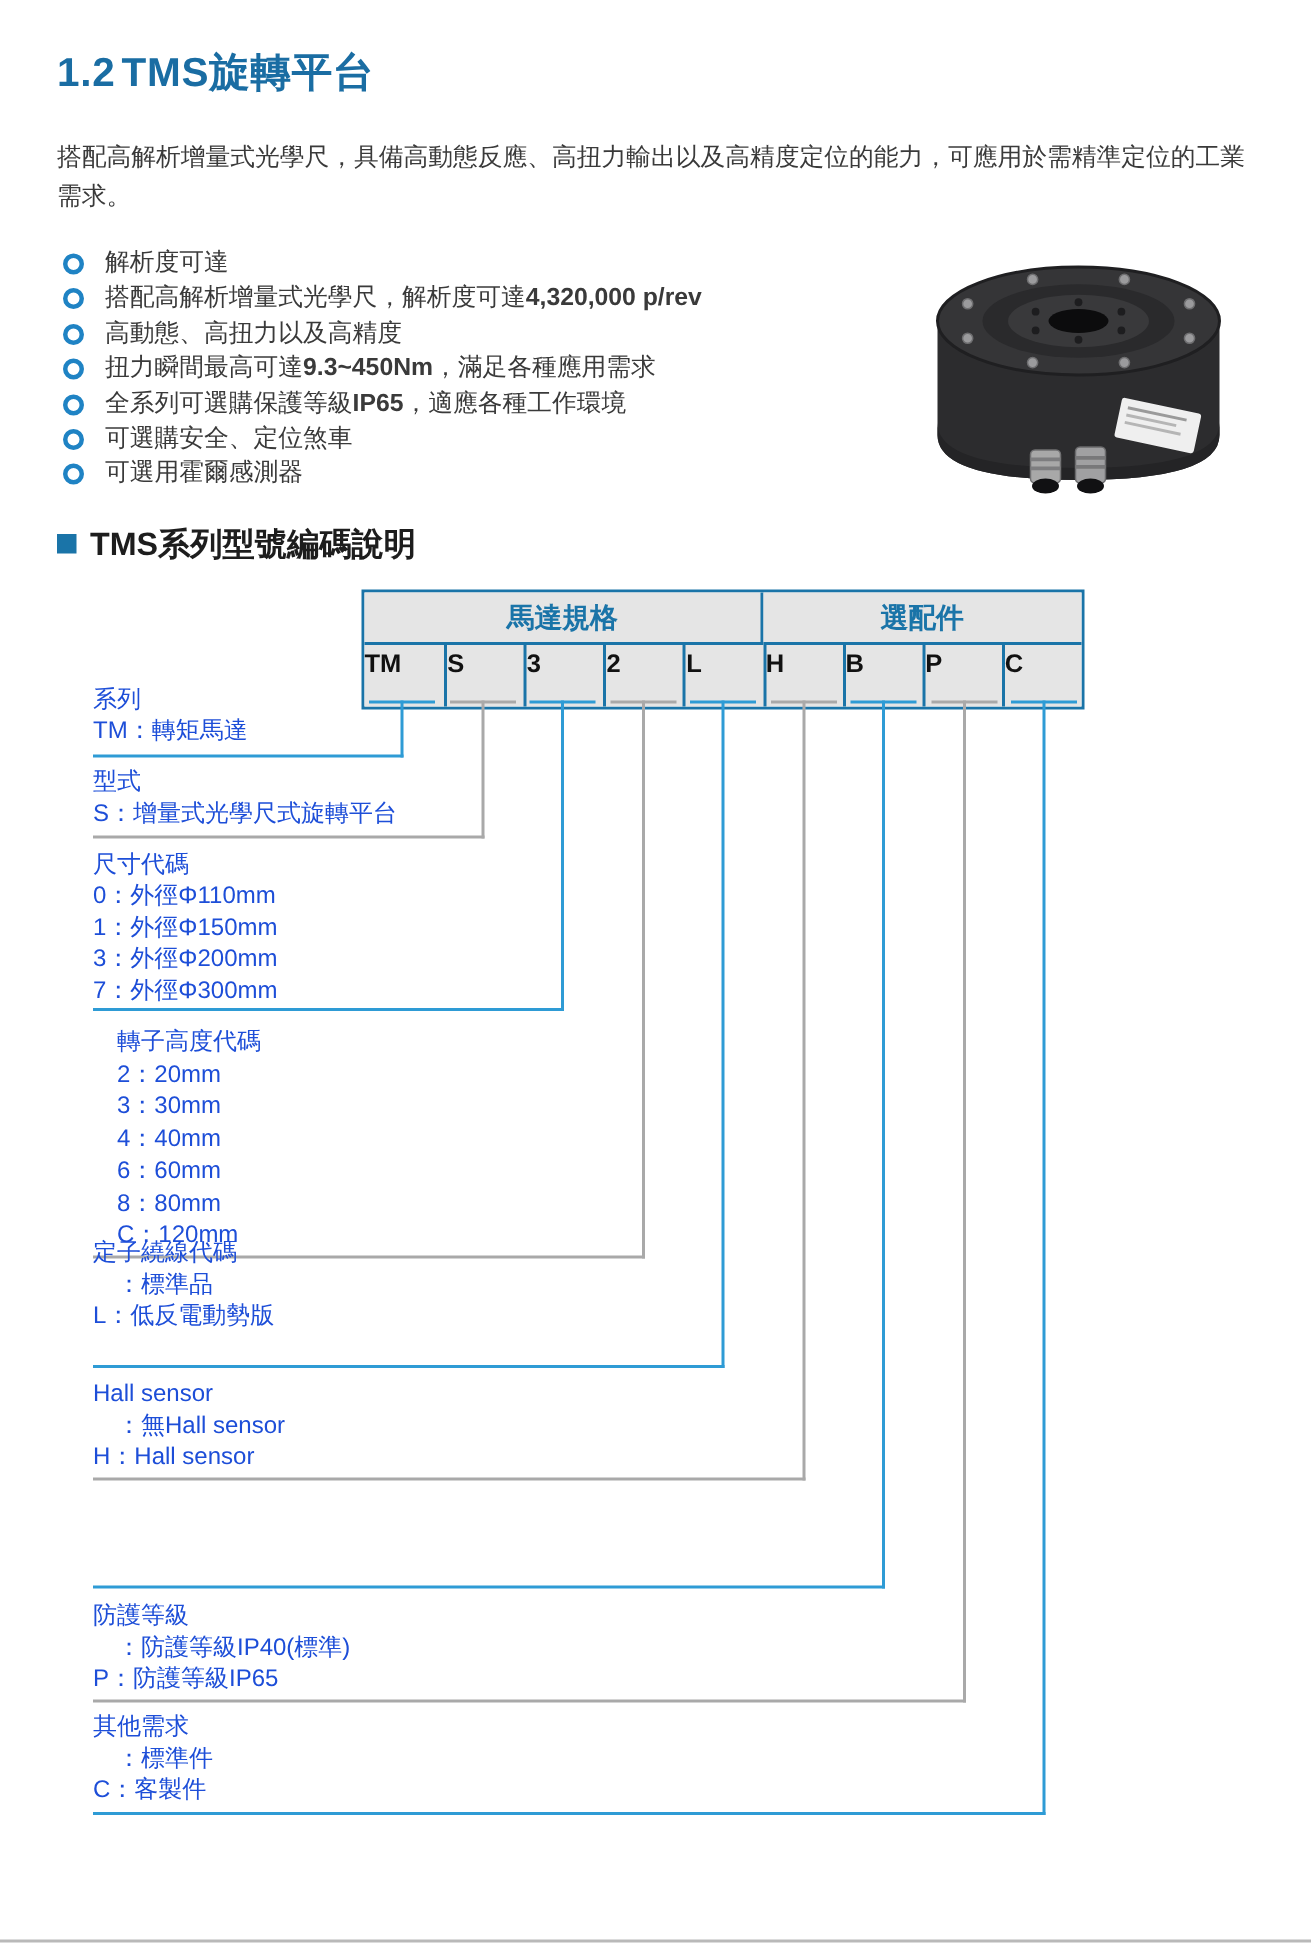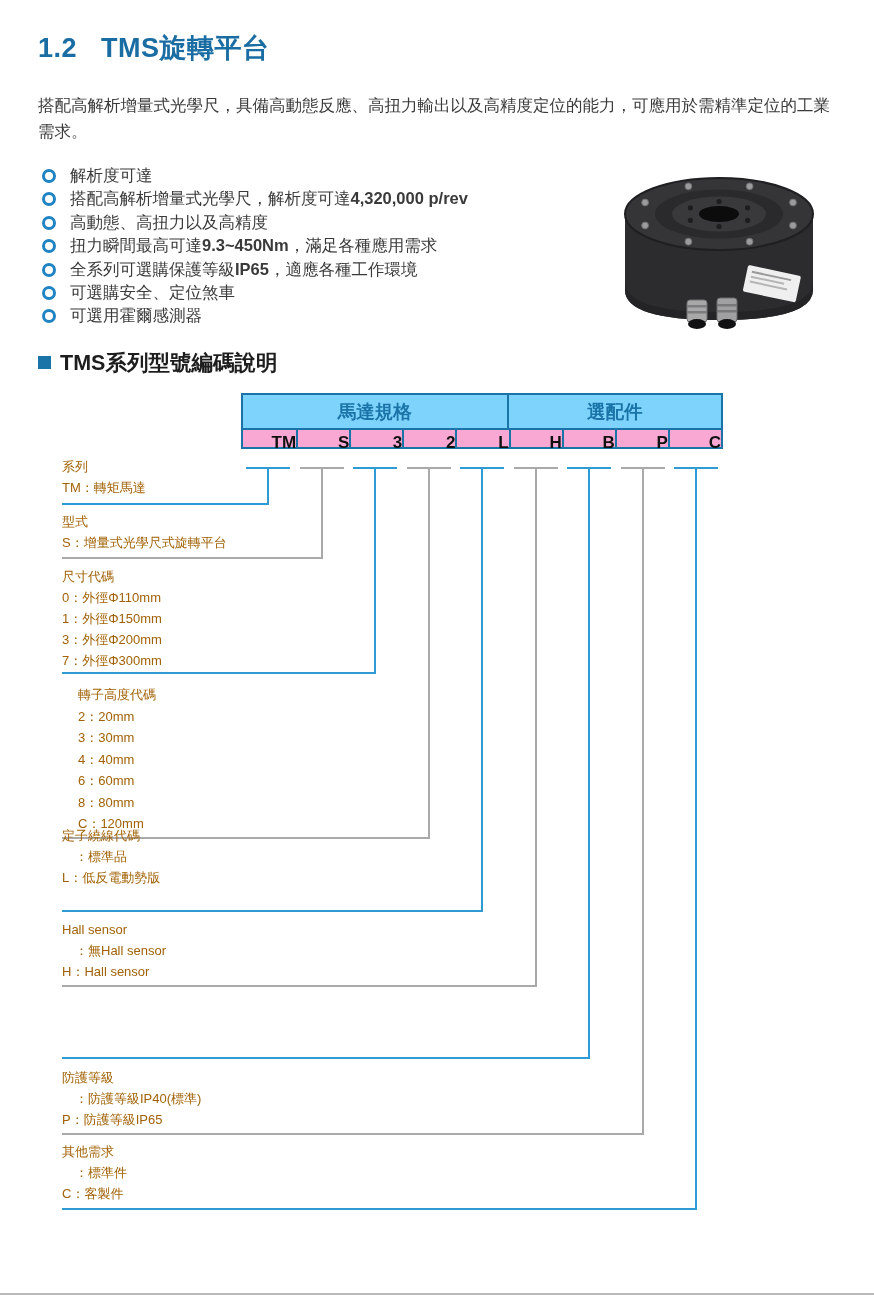--- a/index.html
+++ b/index.html
@@ -1,52 +1,52 @@
 <!DOCTYPE html>
 <html><head>
 <meta charset="utf-8">
 <style>
   html,body { margin:0; padding:0; background:#ffffff; }
   .page { position:relative; width:874px; height:1298px; background:#fff;
           font-family:"Liberation Sans", sans-serif; color:#333; overflow:hidden; }
 
   .title { position:absolute; left:38px; top:30px; font-size:27px; font-weight:bold;
            color:#1a6da3; letter-spacing:0.5px; }
-  .title .num { margin-right:24px; }
+  .title .num { margin-right:4px; }
 
   .desc { position:absolute; left:38px; top:92px; width:804px; font-size:16.5px;
           line-height:26px; color:#3a3a3a; }
 
   .features { position:absolute; left:40px; top:164px; }
   .feature { display:flex; align-items:flex-start; line-height:23.4px; font-size:16.5px; color:#3a3a3a; }
   .dot { width:8px; height:8px; border:3px solid #1f83c4; border-radius:50%;
          margin:5px 14px 0 2px; flex:none; }
   .b { font-weight:bold;margin-top:24px; }
 
   .sec-head { position:absolute; left:38px; top:348px; display:flex; align-items:center;
               font-size:21.5px; font-weight:bold; color:#1d1d1d; }
   .sq { width:13px; height:13px; background:#1a74a8; margin-right:9px; flex:none; }
 
   .spec-table { position:absolute; left:241px; top:393px; width:478px;
                 border:2px solid #1a74a8; }
   .spec-head { display:grid; grid-template-columns:5fr 4fr; }
-  .spec-head > div { height:33px; line-height:33px; text-align:center; background:#7dd3fc;
+  .spec-head > div { height:33px; line-height:33px; text-align:center; background:#e5e5e5;
                      color:#1a74a8; font-size:18.5px; font-weight:bold;
                      border-bottom:2px solid #1a74a8; }
   .spec-head > div:first-child { border-right:2px solid #1a74a8; }
   .spec-codes { display:grid; grid-template-columns:repeat(9,1fr); }
-  .spec-codes > div { height:17px; line-height:26px; text-align:right; background:#f9a8d4;
+  .spec-codes > div { height:41px; line-height:26px; text-align:left; background:#e5e5e5;
                       color:#111; font-size:17px; font-weight:bold; }
   .spec-codes > div + div { border-left:2px solid #1a74a8; }
 
   .conn-t { position:absolute; height:2px; width:44px; top:467px; }
   .conn-v { position:absolute; width:2px; top:467px; }
   .legend-underline { position:absolute; left:62px; height:2px; }
 
-  .legend-section { position:absolute; left:62px; font-size:13px; line-height:21px; color:#a16207; }
+  .legend-section { position:absolute; left:62px; font-size:16px; line-height:21px; color:#1d4ed8; }
   .legend-label { white-space:pre; }
   .legend-item { white-space:pre; }
 
   .footer-rule { position:absolute; left:0; top:1293px; width:874px; height:2px; background:#b9b9b9; }
 
   .product { position:absolute; left:595px; top:162px; width:248px; height:176px; }
 </style>
 </head>
 <body>
 

